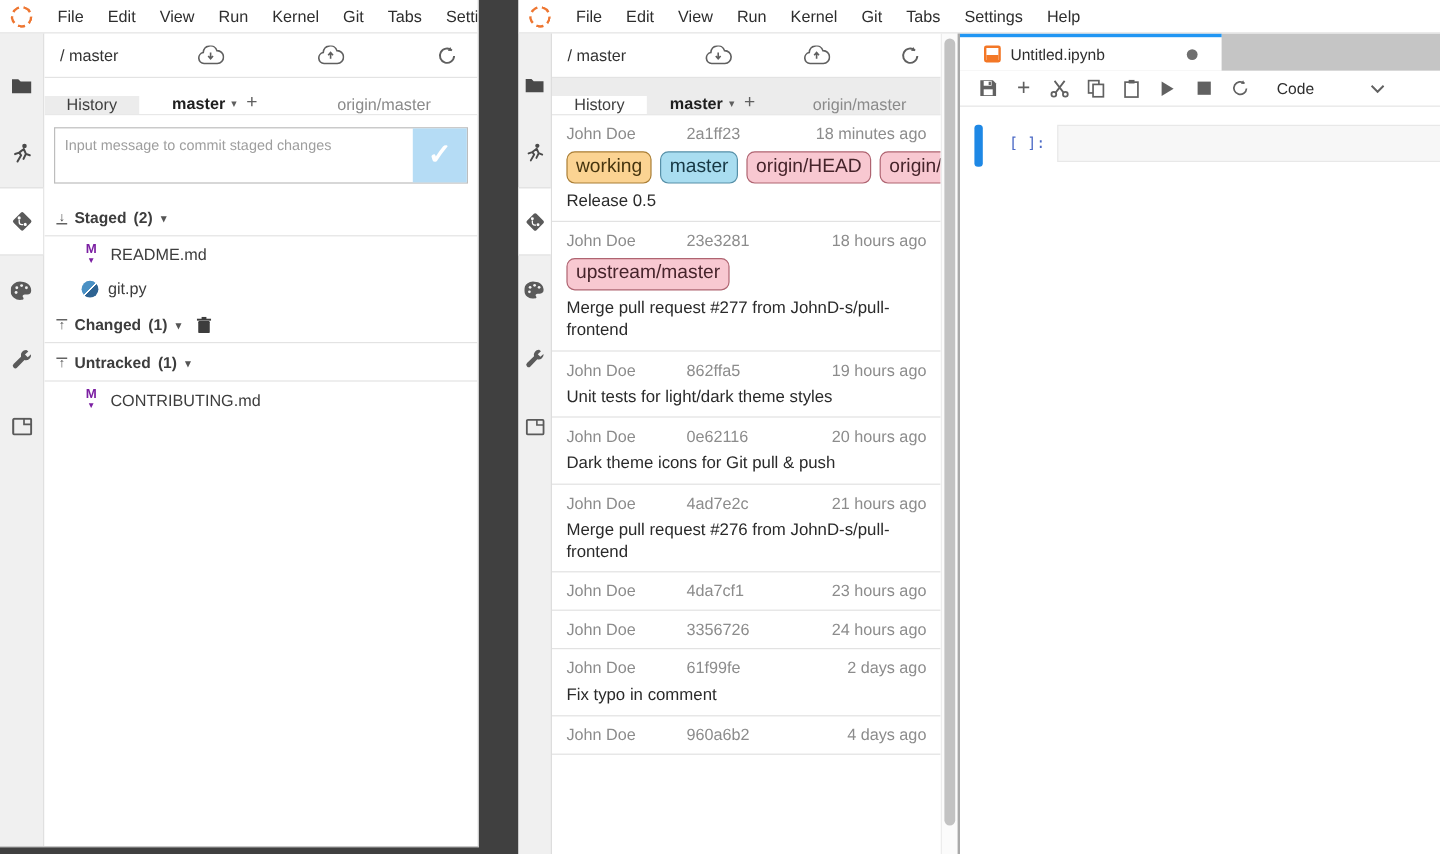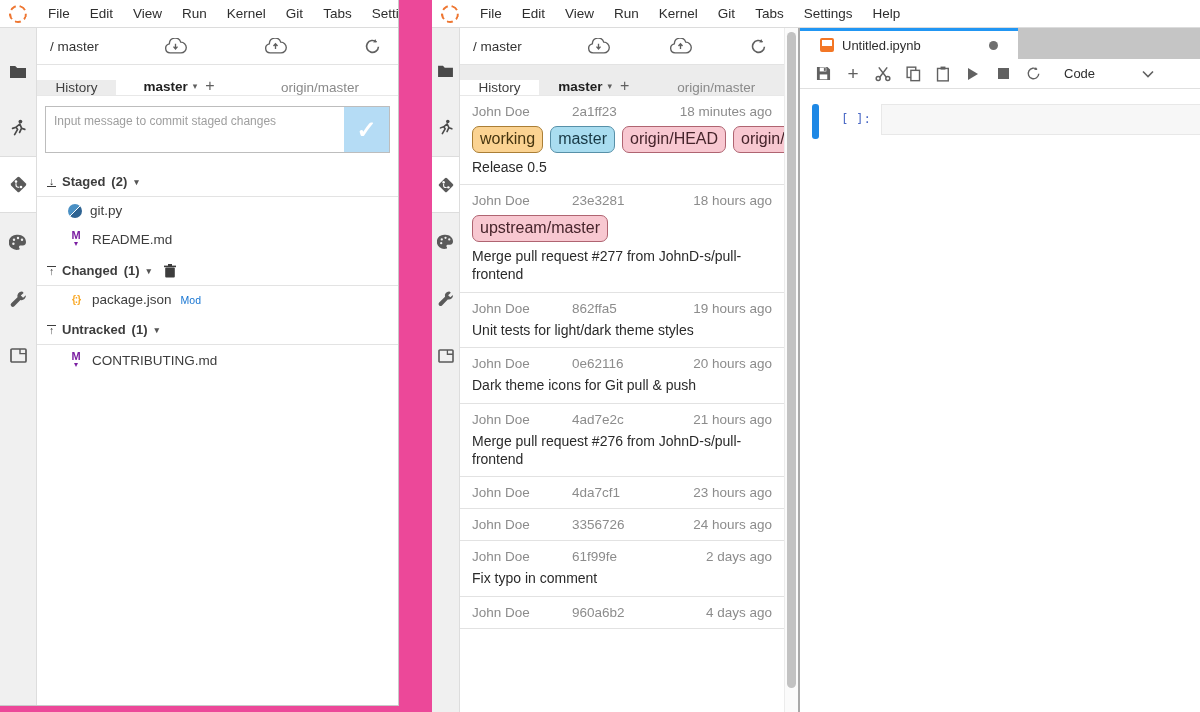--- a/index.html
+++ b/index.html
@@ -1,18 +1,18 @@
 <!DOCTYPE html>
 <html><head>
 <meta charset="utf-8">
 <style>
   * { margin:0; padding:0; box-sizing:border-box; }
   html,body { width:1200px; height:712px; background:#fff; overflow:hidden;
               font-family:"Liberation Sans", sans-serif; color:#333; }
-  .stage { position:relative; width:1200px; height:712px; background:#ec4899; }
+  .stage { position:relative; width:1200px; height:712px; background:#404040; }
 
   
   .window { position:absolute; top:0; background:#fff; overflow:hidden; }
   .win-left  { left:0;   width:399px; height:706px;
                border-right:1px solid #c9c9c9; border-bottom:1px solid #c9c9c9; }
   .win-right { left:432px; width:768px; height:712px; }
 
   
   .menubar { height:28px; display:flex; align-items:center; background:#fff;
              border-bottom:1px solid #dcdcdc; white-space:nowrap; overflow:hidden; }
@@ -267,28 +267,28 @@
             <div class="sec-header">
               <span class="arr down">
                   <i class="ach">↓</i>
                 </span>
               <span>Staged</span>
                 <span>(2)</span>
               <span class="seccaret">▾</span>
             </div>
 
               <div class="file-row">
+                <span class="fileicon t-markdown"></span>
+                <span>README.md</span>
+
+              </div>
+
+              <div class="file-row">
                 <span class="fileicon t-python"></span>
                 <span>git.py</span>
-
-              </div>
-
-              <div class="file-row">
-                <span class="fileicon t-markdown"></span>
-                <span>README.md</span>
 
               </div>
 
           </div>
 
           <div class="sec">
             <div class="sec-header">
               <span class="arr">
                   <i class="ach">↑</i>
                 </span>
@@ -297,25 +297,20 @@
               <span class="seccaret">▾</span>
               <span class="trash">
                 <svg width="12" height="14" viewBox="0 0 12 14">
                     <rect x="1.2" y="3.6" width="9.6" height="10" rx="1" fill="#3d3d3d"></rect>
                     <rect x="0" y="1.6" width="12" height="1.6" fill="#3d3d3d"></rect>
                     <rect x="4" y="0" width="4" height="2" fill="#3d3d3d"></rect>
                   </svg>
               </span>
             </div>
 
-              <div class="file-row">
-                <span class="fileicon t-json"></span>
-                <span>package.json</span>
-                <span class="badge">Mod</span>
-              </div>
 
           </div>
 
           <div class="sec">
             <div class="sec-header">
               <span class="arr">
                   <i class="ach">↑</i>
                 </span>
               <span>Untracked</span>
                 <span>(1)</span>

